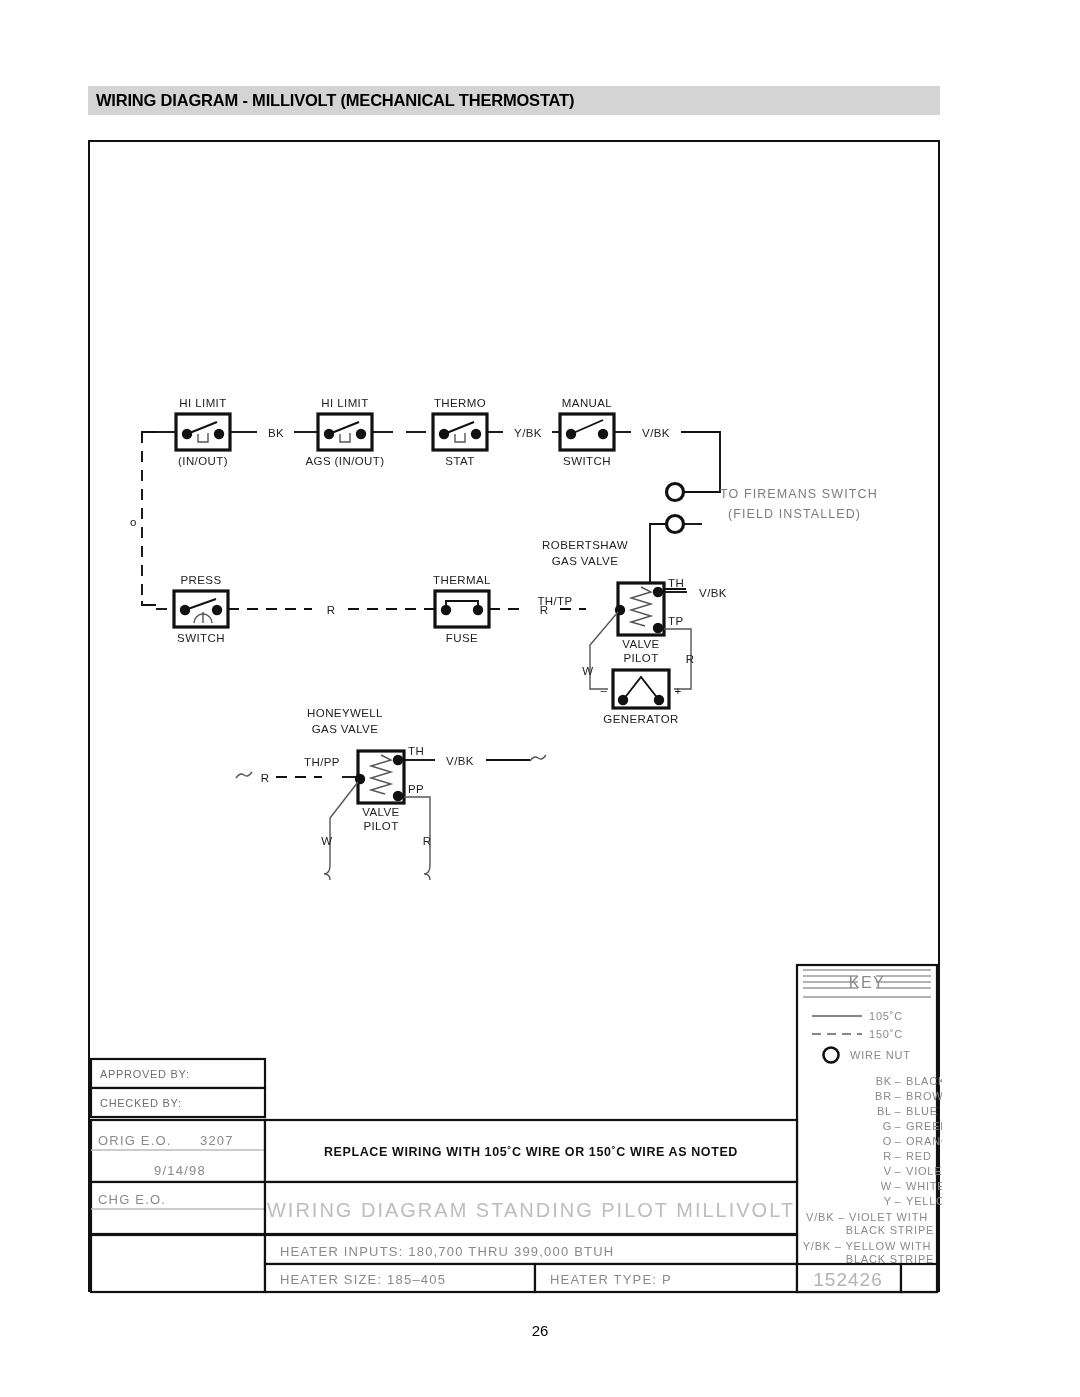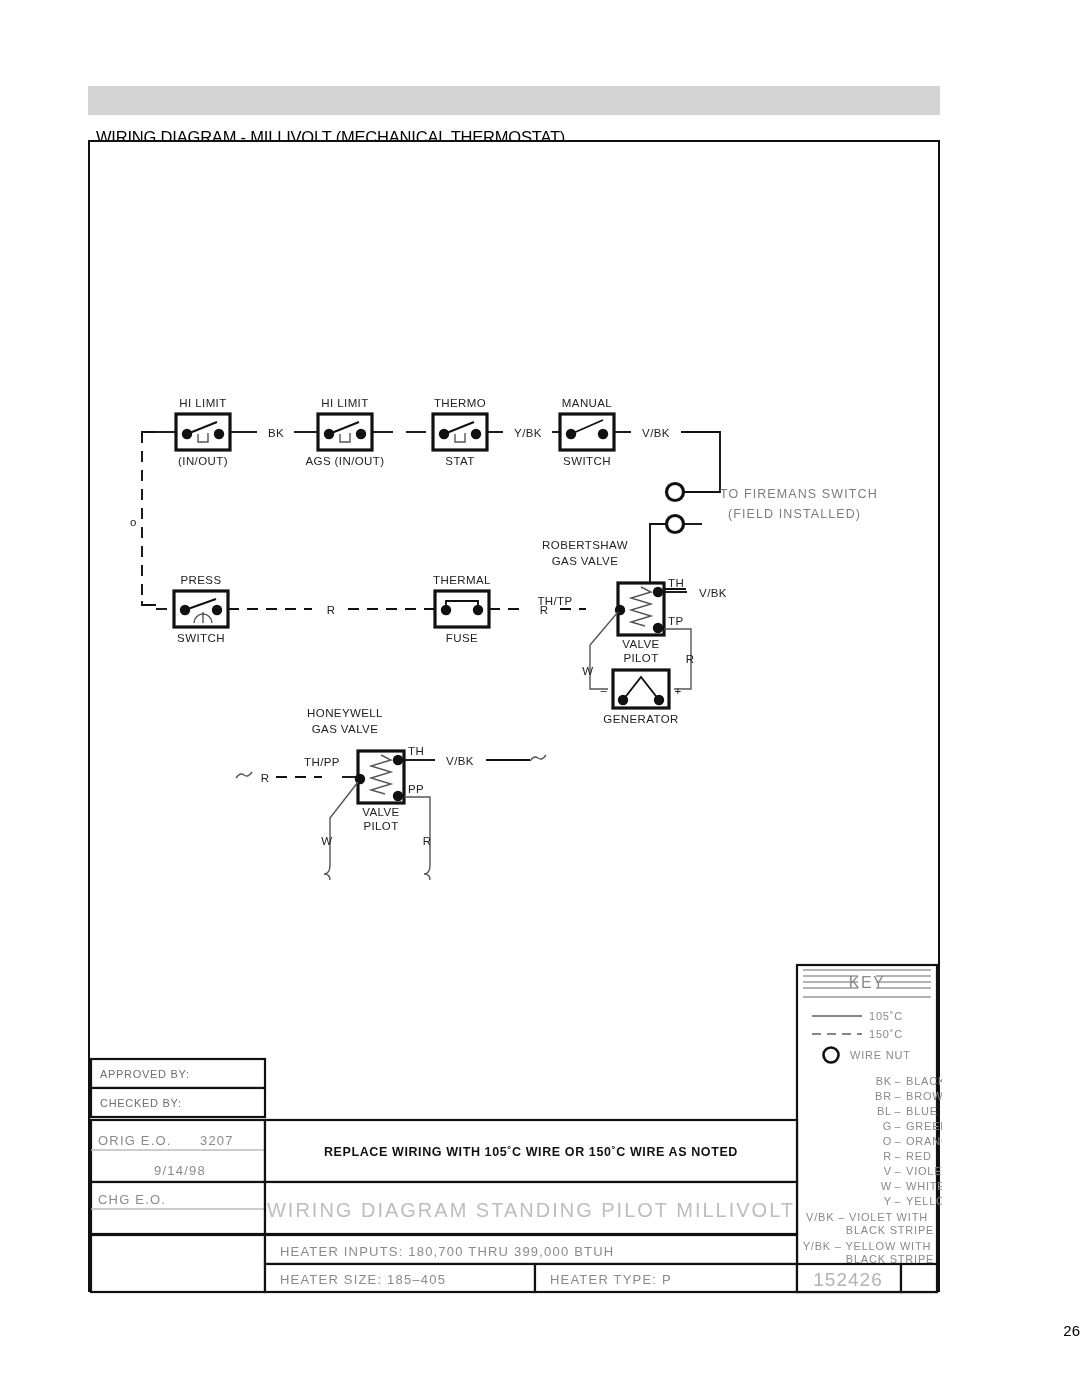--- a/index.html
+++ b/index.html
@@ -11,35 +11,34 @@
   }
   .page{position:absolute;inset:0;}
 
   
   #header-bar{
     position:absolute;left:88px;top:86px;width:852px;height:29px;
     background:#d4d4d4;
   }
   #header-title{
     position:absolute;left:96px;top:91px;
-    font-size:16.5px;font-weight:normal;letter-spacing:-0.2px;
+    font-size:16.5px;font-weight:bold;letter-spacing:-0.2px;
     white-space:nowrap;
-    margin-top:37px;
   }
 
   
   #drawing-frame{
     position:absolute;left:88px;top:140px;width:852px;height:1152px;
     border:2px solid #111;background:#fff;box-sizing:border-box;
   }
   .svgwrap{position:absolute;left:0;top:0;width:852px;height:1152px;}
 
   
   #page-number{
-    position:absolute;left:0;top:1322px;width:1080px;text-align:right;
+    position:absolute;left:0;top:1322px;width:1080px;text-align:center;
     font-size:15px;
   }
 
   svg text{font-family:"Liberation Sans", sans-serif;}
 </style>
 </head>
 <body>
 
 <div class="page">
 

